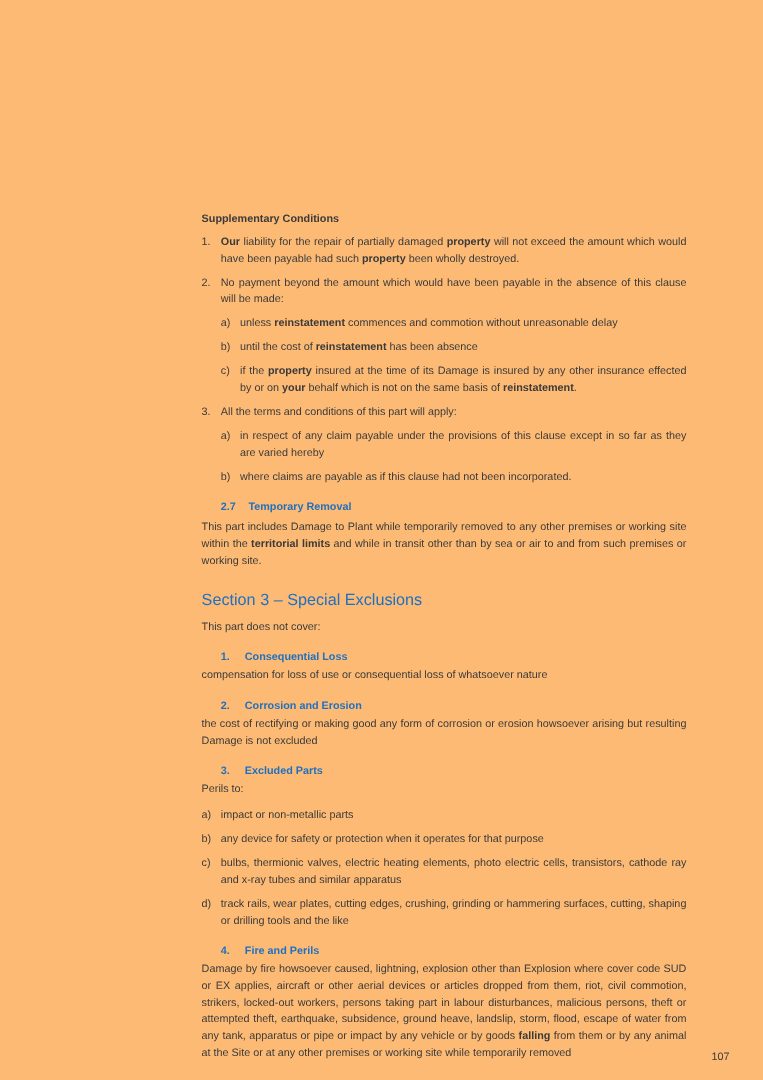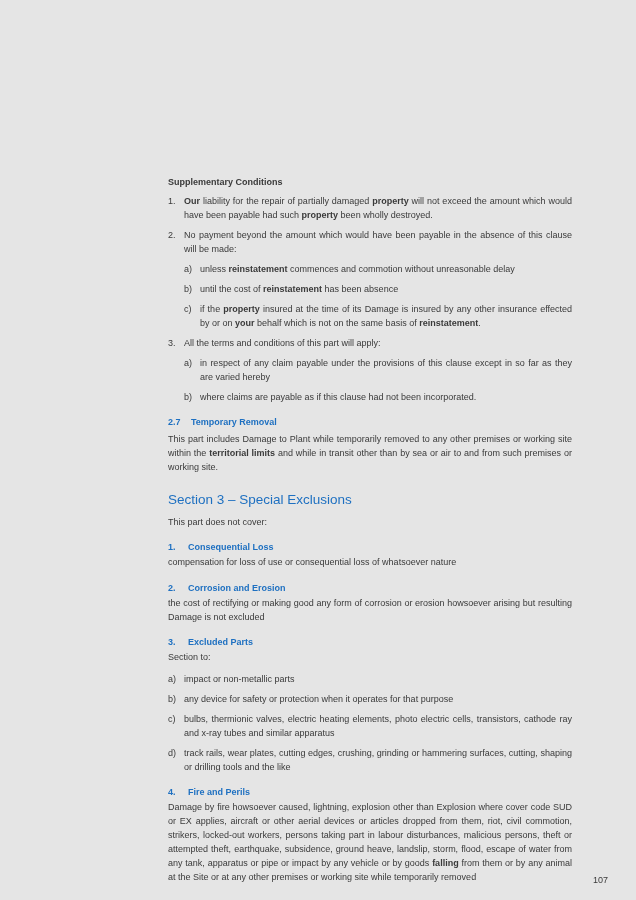--- a/index.html
+++ b/index.html
@@ -1,34 +1,34 @@
 <!DOCTYPE html>
 <html><head>
 <meta charset="utf-8">
 <style>
   html,body { margin:0; padding:0; background:#ffffff; }
   .page {
     position:relative;
     width:636px; height:900px;
-    background:#e5e5e5;
+    background:#fdba74;
     font-family:"Liberation Sans", sans-serif;
     color:#3a3a3a;
     overflow:hidden;
   }
   .content {
     position:absolute;
     left:168px; top:175px;
     width:404px;
     font-size:9px;
     line-height:14px;
   }
   .b { font-weight:bold; }
   .h-bold { font-weight:bold; margin:0; }
   .h-blue { font-weight:bold; color:#1e70c1; margin:0; line-height:13px; }
-  .h-blue .num { display:inline-block; min-width:12px; margin-right:8px; }
+  .h-blue .num { display:inline-block; min-width:12px; margin-right:8px;margin-left:16px; }
   .sub-head { margin-top:12px; margin-bottom:3px; }
   .sub-head .num { min-width:15px; margin-right:8px; }
   .section-title {
     color:#1e70c1;
     font-size:13.5px;
     line-height:17px;
     font-weight:normal;
     margin-top:17px;
     margin-bottom:7px;
   }
@@ -110,21 +110,21 @@
       <div class="h-blue">
         <span class="num">2.</span><span>Corrosion and Erosion</span>
       </div>
       <p class="para"><span>the cost of rectifying or making good any form of corrosion or erosion howsoever arising but resulting Damage is not excluded</span></p>
     </div>
 
     <div class="excl">
       <div class="h-blue">
         <span class="num">3.</span><span>Excluded Parts</span>
       </div>
-      <p class="para"><span>Section to:</span></p>
+      <p class="para"><span>Perils to:</span></p>
       <div class="li xli xli-first">
         <span class="marker">a)</span>
         <div class="li-text"><span>impact or non-metallic parts</span></div>
       </div>
       <div class="li xli">
         <span class="marker">b)</span>
         <div class="li-text"><span>any device for safety or protection when it operates for that purpose</span></div>
       </div>
       <div class="li xli">
         <span class="marker">c)</span>

